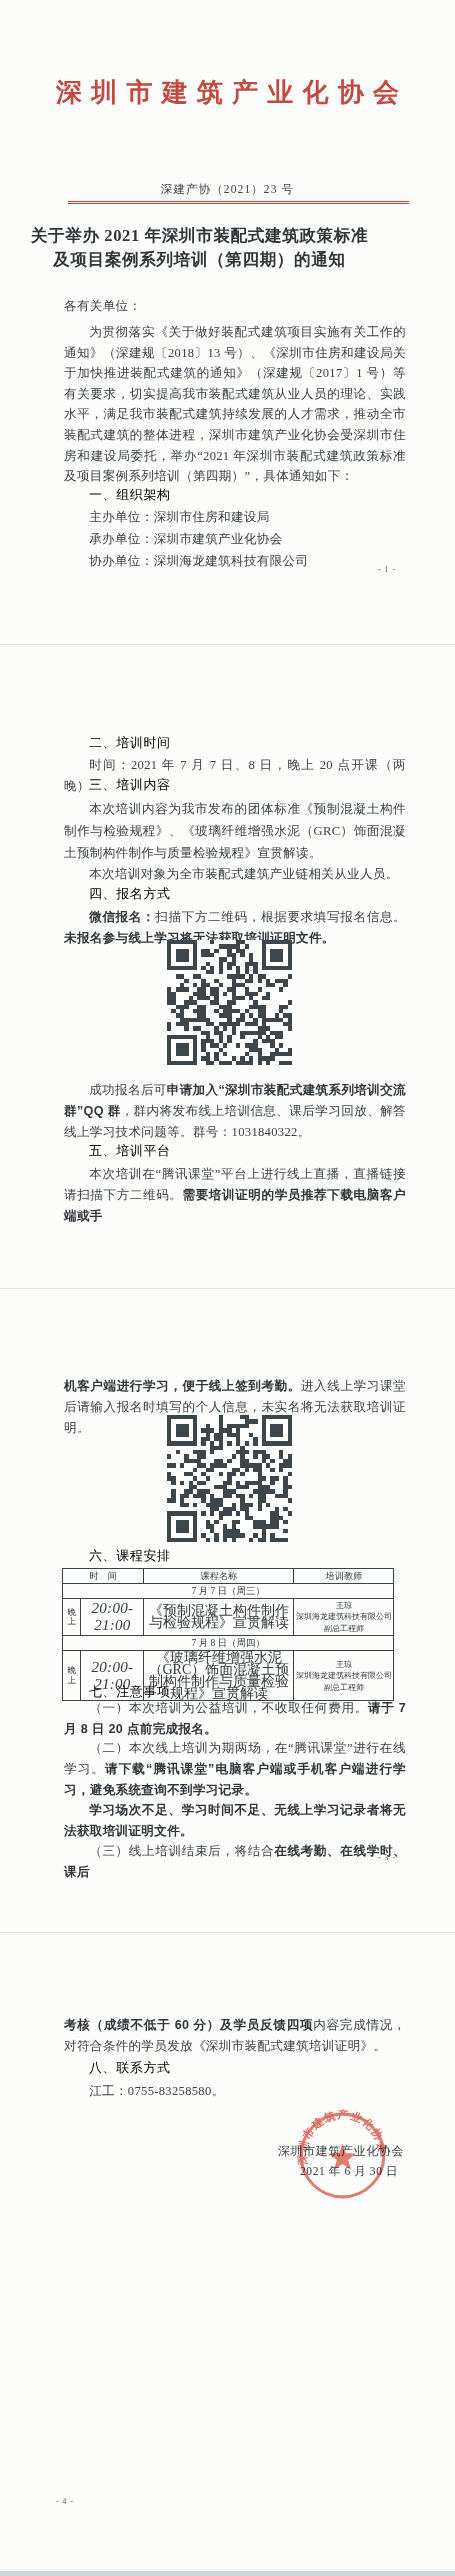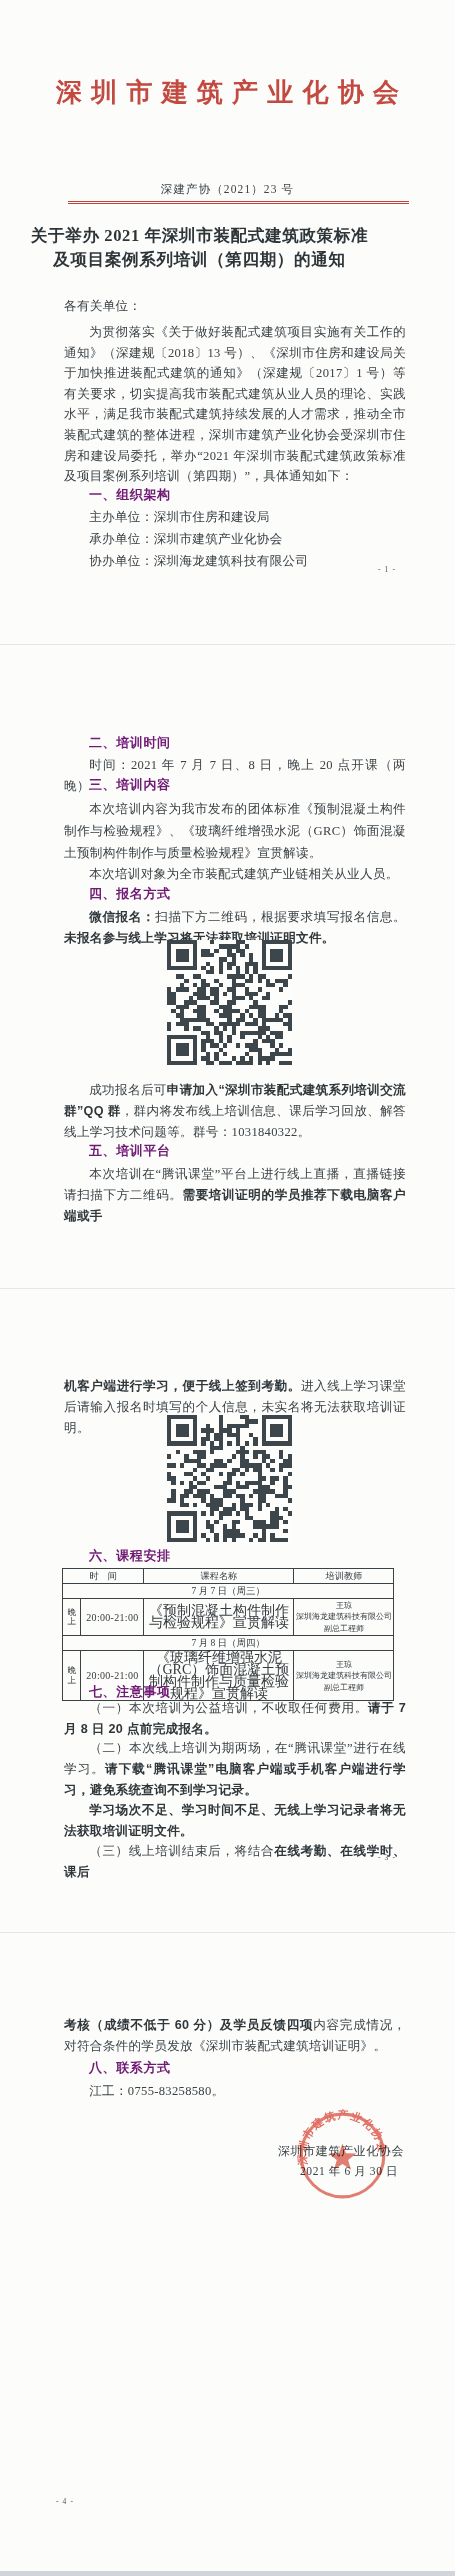--- a/index.html
+++ b/index.html
@@ -16,21 +16,21 @@
   .para {
     position:absolute; left:64px; width:342px;
     font-size:12.6px; line-height:21px; text-align:justify;
     letter-spacing:0.3px;
   }
   .indent { text-indent:2em; }
   .b { font-family:"Liberation Sans","DejaVu Sans",sans-serif; font-weight:700; color:#30373b; }
   .sec-heading {
     position:absolute; left:89px;
     font-family:"Liberation Sans","DejaVu Sans",sans-serif;
-    font-weight:700; font-size:13px; color:#701a75; letter-spacing:0.6px;
+    font-weight:400; font-size:13px; color:#000000; letter-spacing:0.6px;
   }
   .assoc-title {
     position:absolute; top:75px; left:0; width:455px; text-align:center;
     font-size:26px; font-weight:700; letter-spacing:9.2px; text-indent:9.2px;
     color:#c24a41;
   }
   .doc-number {
     position:absolute; top:182px; left:0; width:455px; text-align:center;
     font-size:11.5px; letter-spacing:1.1px; color:#3c4347;
   }
@@ -54,21 +54,21 @@
   }
   table.schedule td, table.schedule th {
     border:1.1px solid #3a4246; font-weight:normal;
     text-align:center; vertical-align:middle; padding:0.6px 1.1px;margin-top:36px;
   }
   tr.r-head { height:13.8px; }
   tr.r-date { height:13.8px; font-size:9.5px; }
   tr.r-data1 { height:36px; }
   tr.r-data2 { height:39px; }
   td.session { font-size:8.6px; line-height:9.7px; padding:0 2.9px; }
-  td.time { font-size:10px; letter-spacing:0.3px; }
+  td.time { font-size:15px; letter-spacing:0.3px;font-style:italic; }
   td.course { text-align:left; padding:1.1px 4.6px; font-size:14px; line-height:12px; }
   td.teacher { font-size:8px; line-height:11.5px; }
 
   .sig-line { position:absolute; font-size:12px; letter-spacing:0.6px; color:#3a4145; }
   .stamp { position:absolute; left:293px; top:177px; width:99px; height:93px;
            mix-blend-mode:multiply; opacity:0.85; }
   .stamp svg { width:100%; height:100%; }
 </style>
 </head>
 <body>

